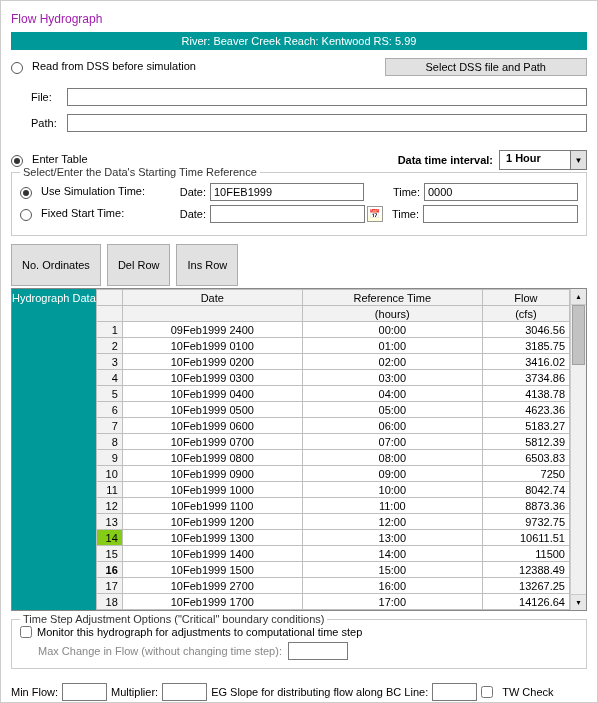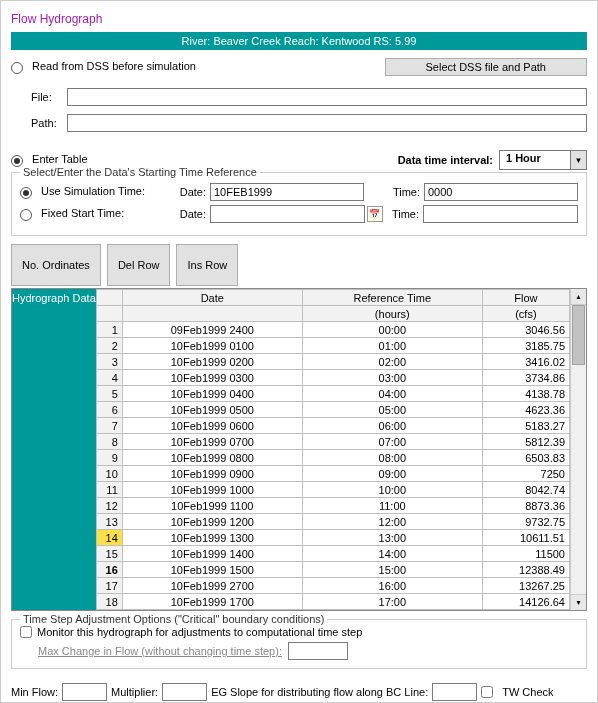--- a/index.html
+++ b/index.html
@@ -31,21 +31,21 @@
   .grid-table { flex:1; border-collapse: collapse; width: 100%; }
   .grid-table th, .grid-table td { border: 1px solid #bfbfbf; font-size: 11px; padding: 1.5px 4px; text-align: center; background: #fff; height:15.1px; }
   .grid-table th { background: #f2f2f2; font-weight: normal; text-align:center; }
   .grid-table td.num { text-align: right; }
   .grid-table td.val { text-align: right; padding-left: 16px; }
   .scrollbar { width: 16px; background: #f0f0f0; border-left: 1px solid #ccc; display: flex; flex-direction: column; }
   .sb-btn { height: 16px; background: #e8e8e8; border-bottom:1px solid #ccc; display:flex; align-items:center; justify-content:center; font-size:8px;}
   .sb-btn.bottom { border-top:1px solid #ccc; border-bottom:none;}
   .sb-track { flex: 1; position: relative; }
   .sb-thumb { position: absolute; top: 0; left:1px; right:1px; height: 60px; background:#c2c2c2; border:1px solid #a0a0a0;}
-  .adjust-box .sub { color: #888; margin-left: 18px; display:flex; align-items:center;text-decoration:underline;}
+  .adjust-box .sub { color: #888; margin-left: 18px; display:flex; align-items:center;}
   .checkbox { width: 12px; height: 12px; margin-right: 5px; vertical-align: middle; }
   .bottom-row { display: flex; align-items: center; gap: 4px; margin: 6px 0; flex-wrap: nowrap; font-size:11px;}
   .bottom-row .text-input { width: 45px; flex: none; }
   .footer { display: flex; justify-content: flex-end; gap: 16px; padding-right: 4px; }
   .footer .btn { width: 72px; text-align:center; }
   .radio-circle { display:inline-block; width:12px; height:12px; border-radius:50%; border:1px solid #555; margin-right:6px; position:relative; vertical-align:middle;}
   .radio-circle.checked::after { content:""; position:absolute; top:2px; left:2px; width:6px; height:6px; border-radius:50%; background:#333;}
 </style>
 </head>
 <body>
@@ -208,21 +208,21 @@
     <td>11:00</td>
     <td class="val">8873.36</td>
               </tr>
               <tr>
                 <td class="num" style="background:#f2f2f2;">13</td>
     <td>10Feb1999 1200</td>
     <td>12:00</td>
     <td class="val">9732.75</td>
               </tr>
               <tr>
-                <td class="num" style="background:#fde047;">14</td>
+                <td class="num" style="background:#84cc16;">14</td>
     <td>10Feb1999 1300</td>
     <td>13:00</td>
     <td class="val">10611.51</td>
               </tr>
               <tr>
                 <td class="num" style="background:#f2f2f2;">15</td>
     <td>10Feb1999 1400</td>
     <td>14:00</td>
     <td class="val">11500</td>
               </tr>

